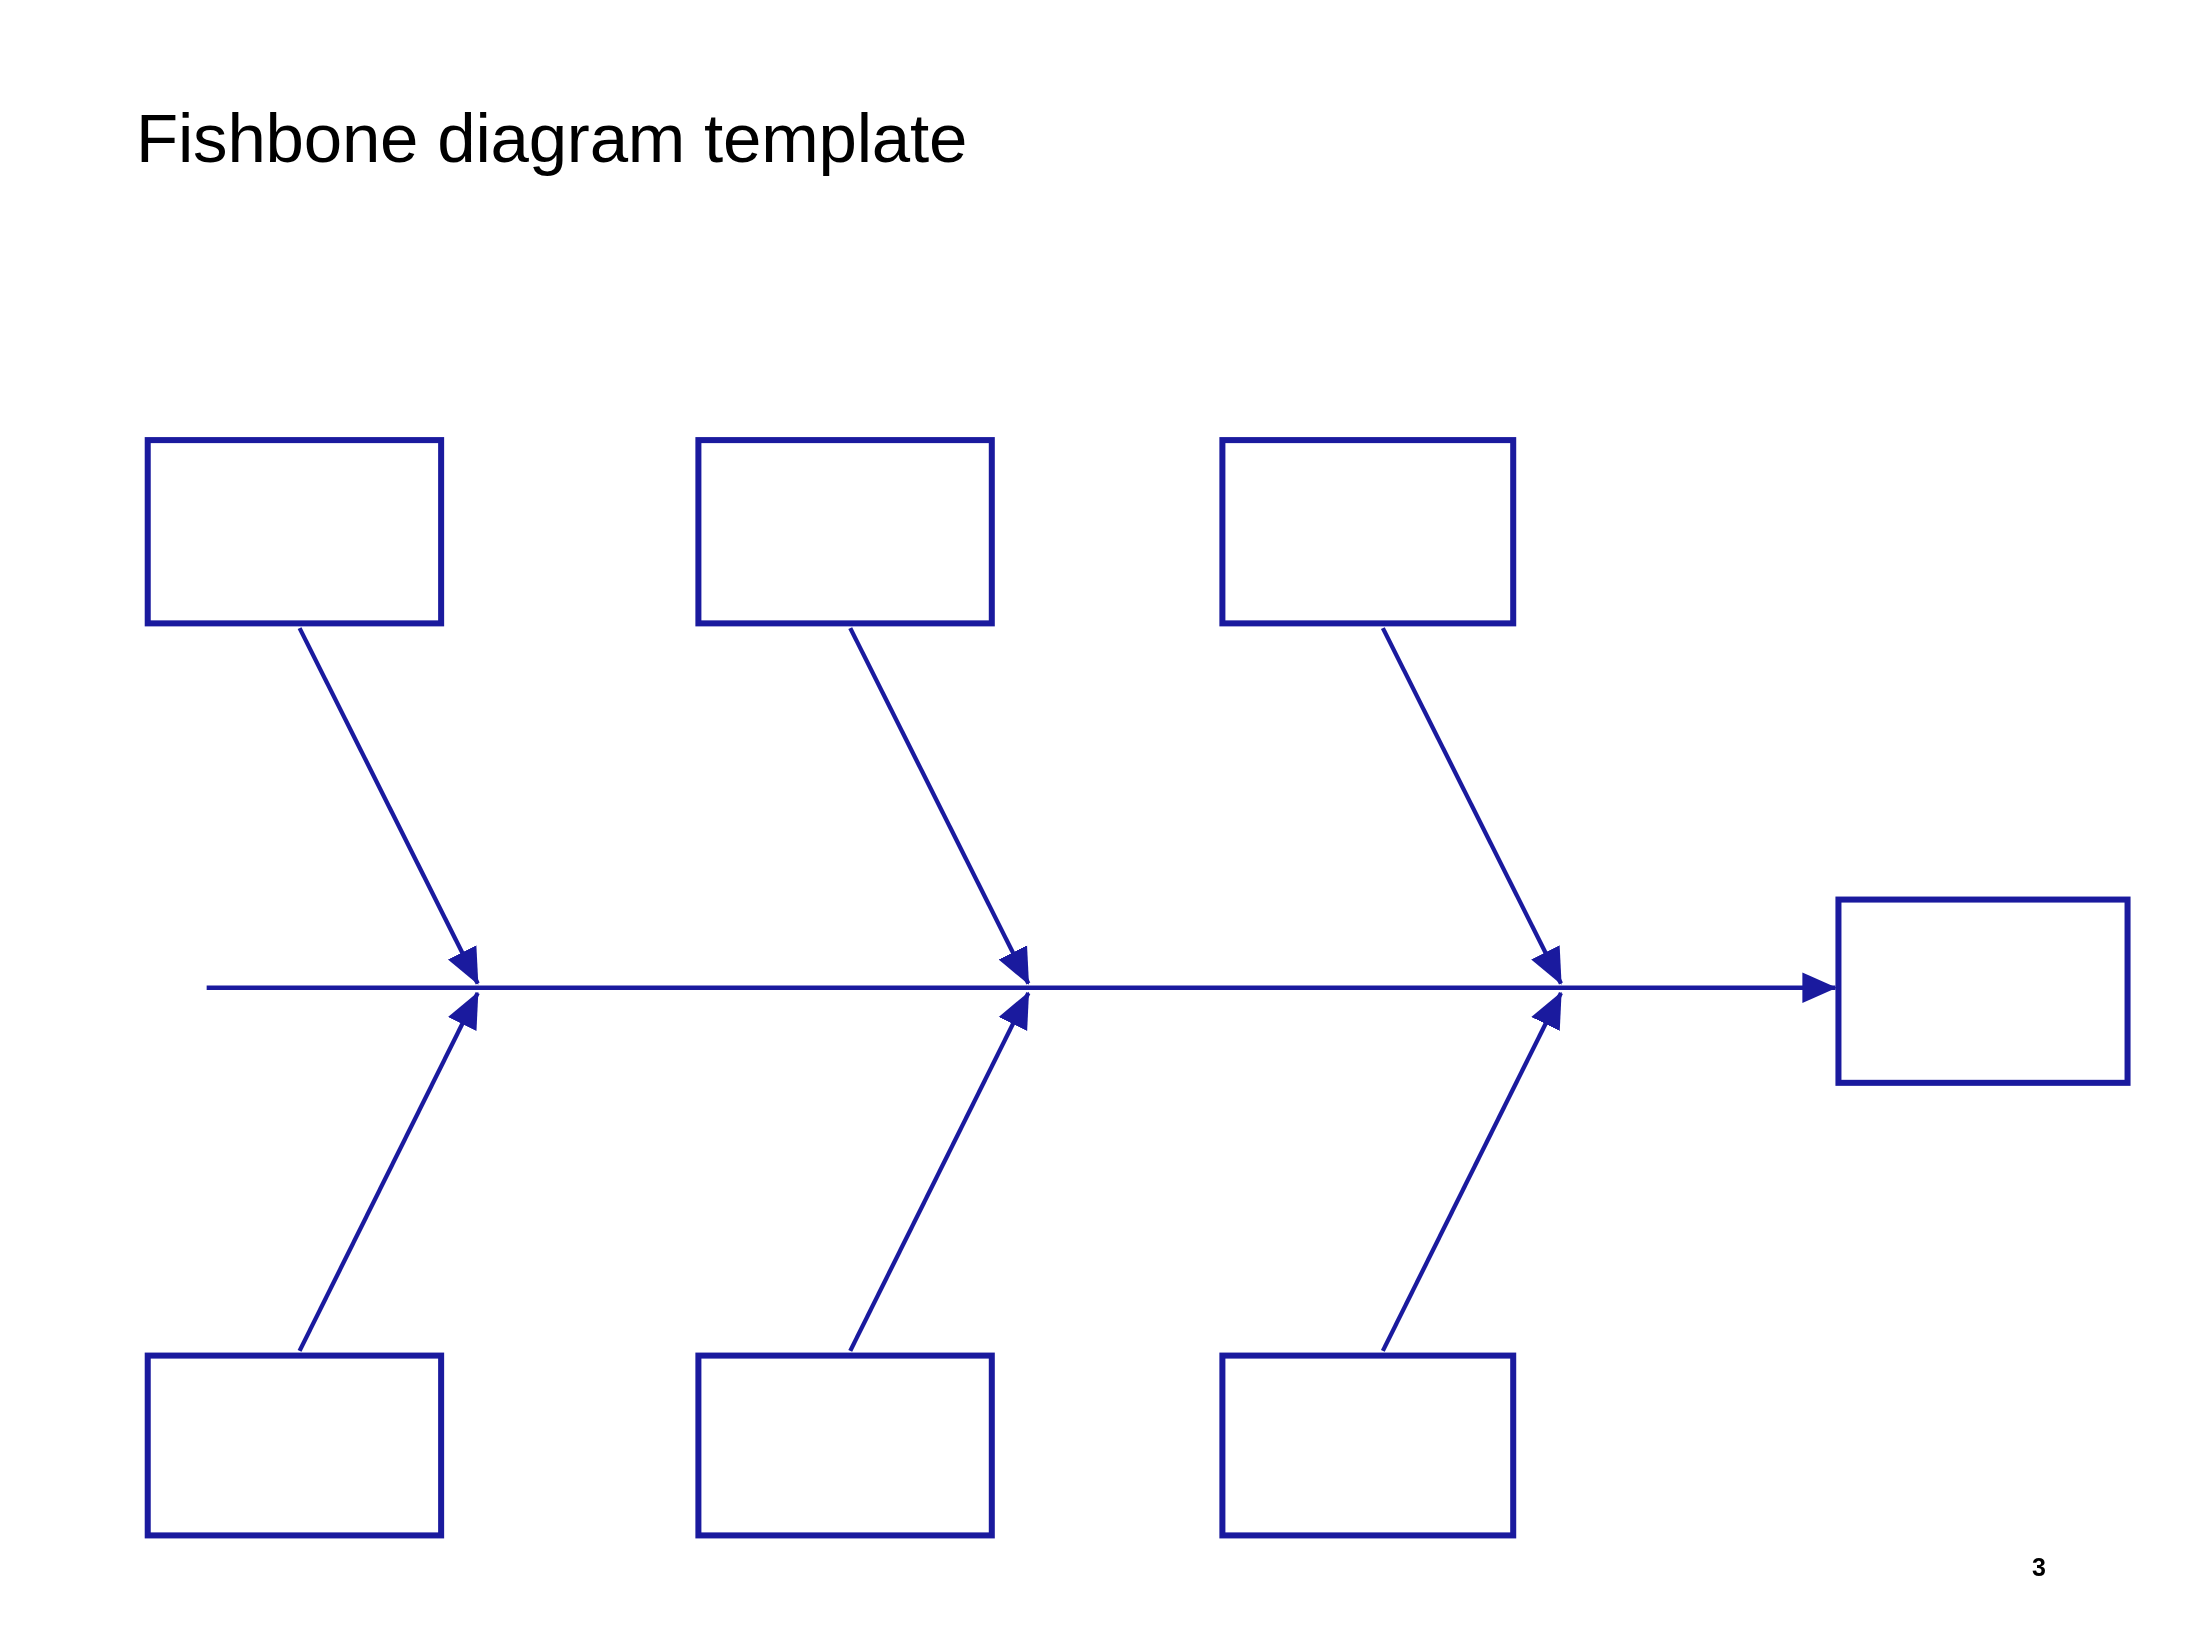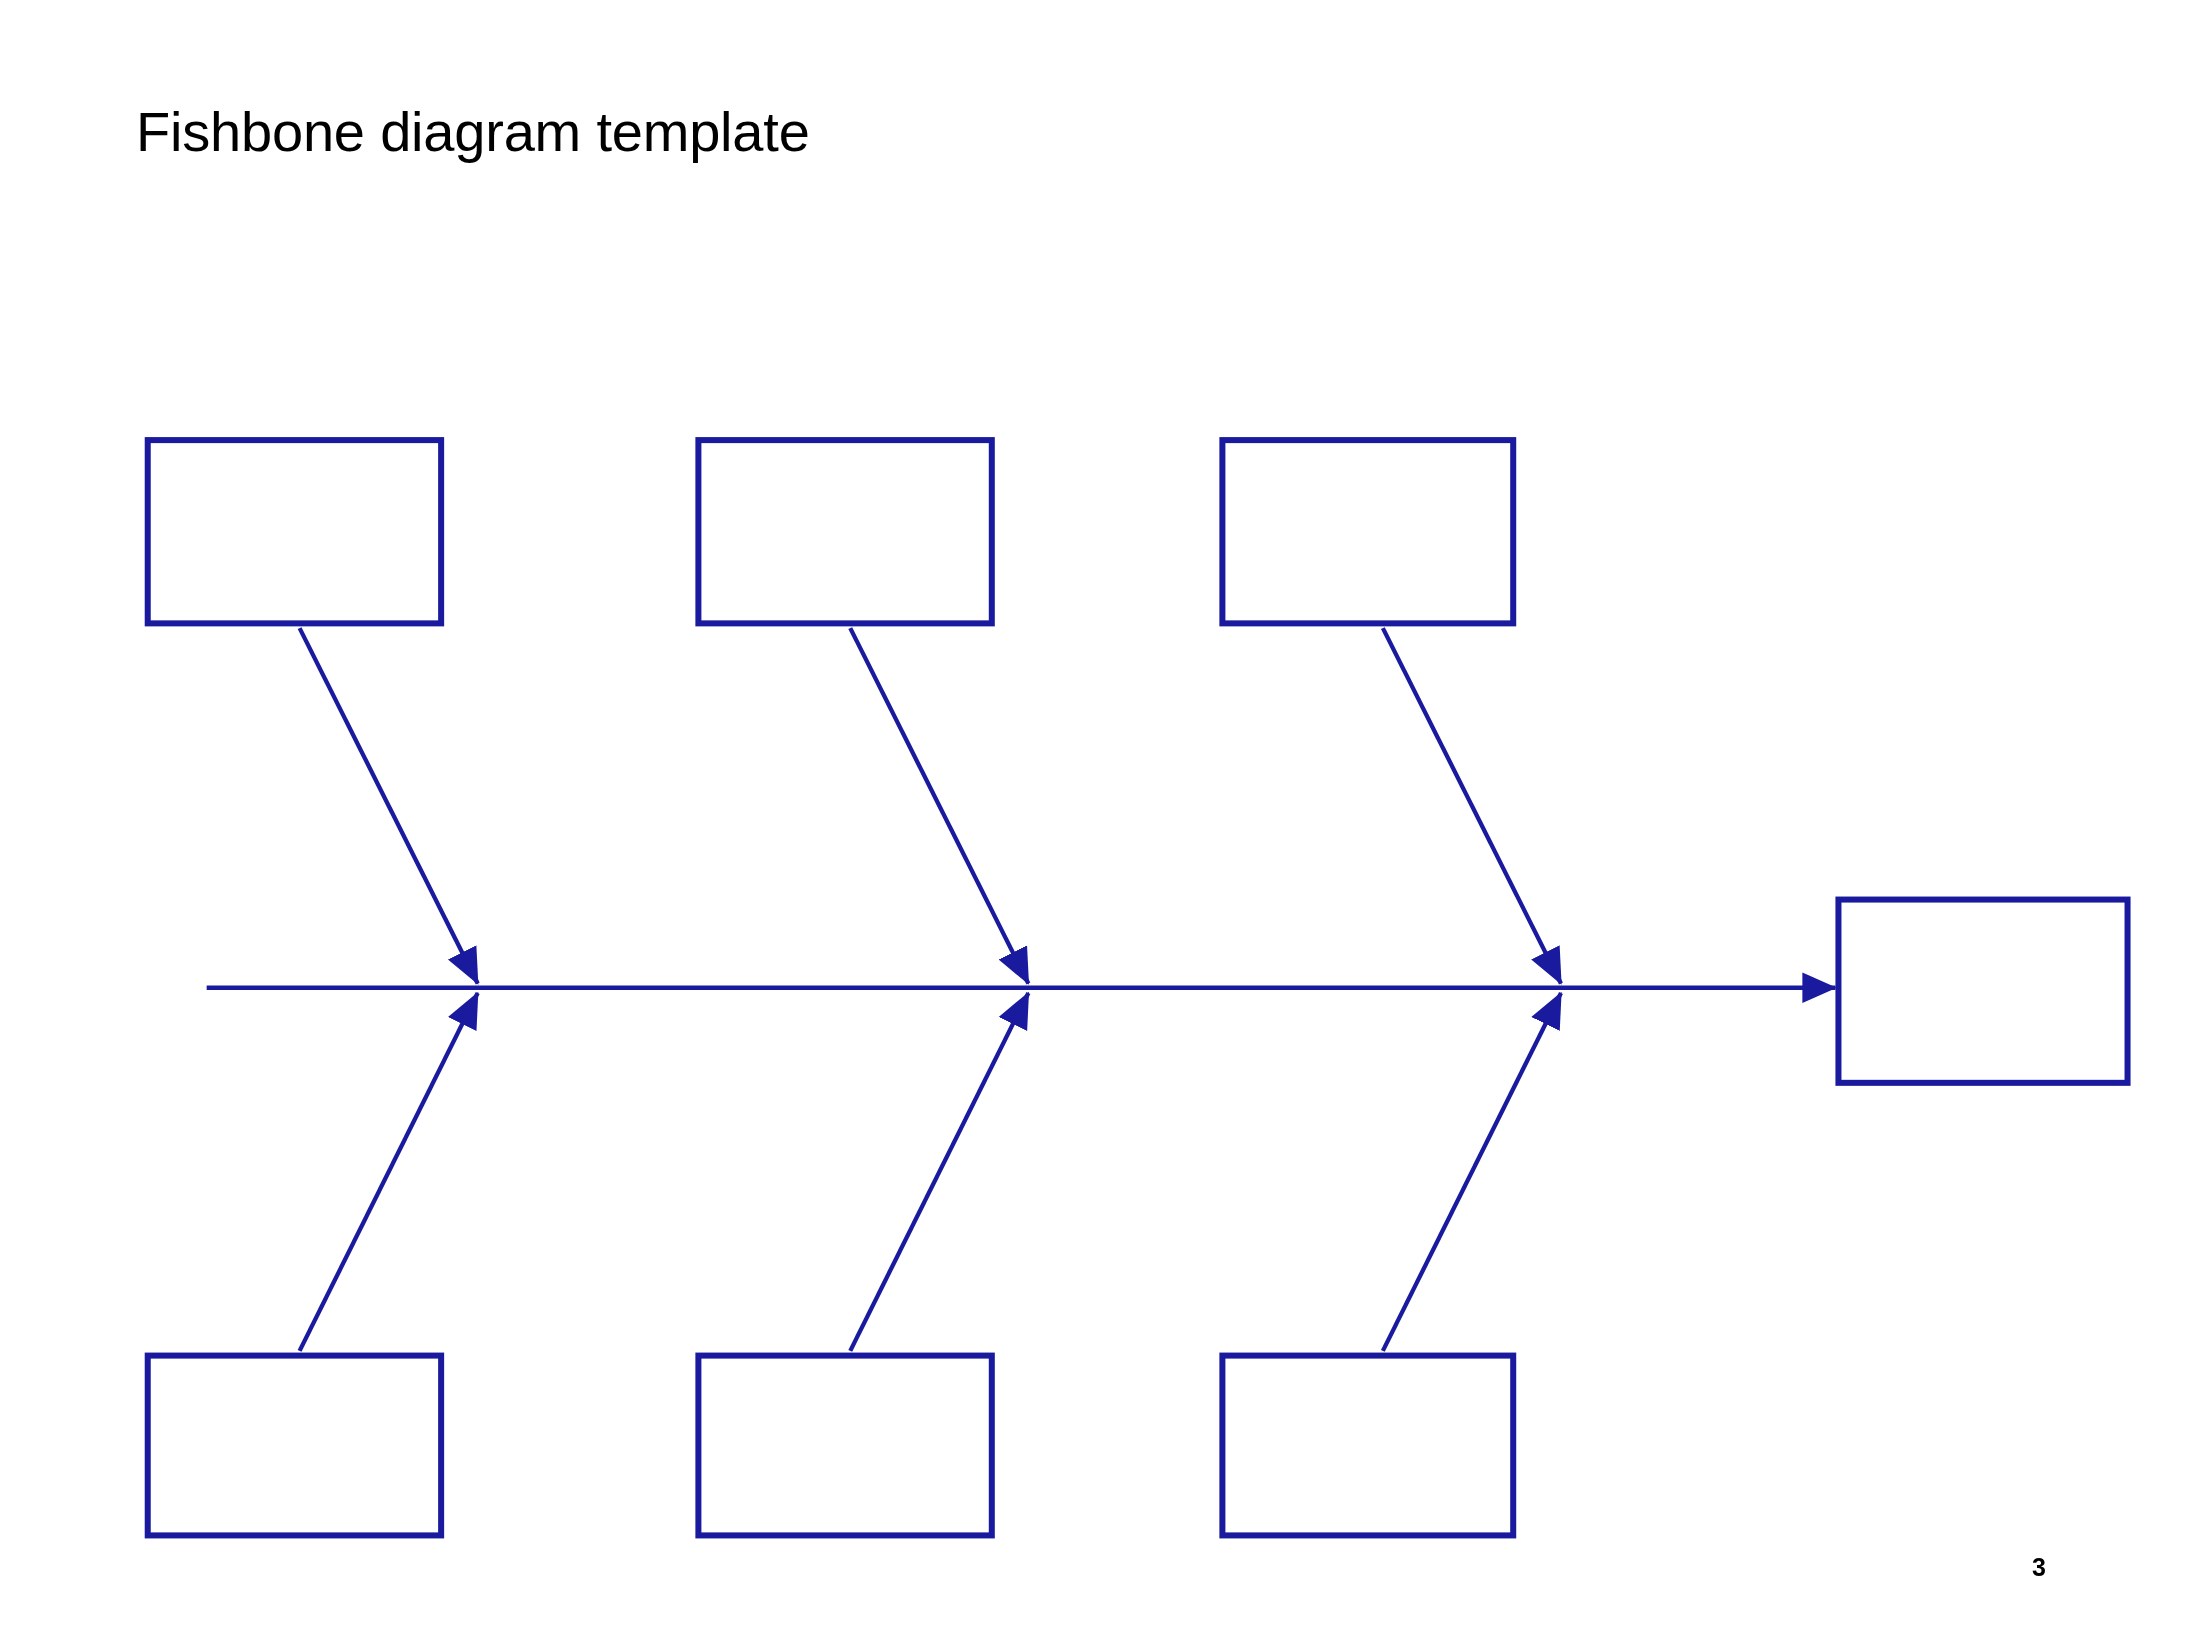--- a/index.html
+++ b/index.html
@@ -24,21 +24,21 @@
     height: 1652px;
     background: #ffffff;
   }
 
   
   #slide-title {
     position: absolute;
     left: 136px;
     top: 103px;
     width: 1549px;
-    font-size: 56px;
+    font-size: 69px;
     line-height: 1.05;
     font-weight: 400;
     color: #000000;
     letter-spacing: -0.2px;
     white-space: nowrap;
   }
 
   
   #page-number {
     position: absolute;

